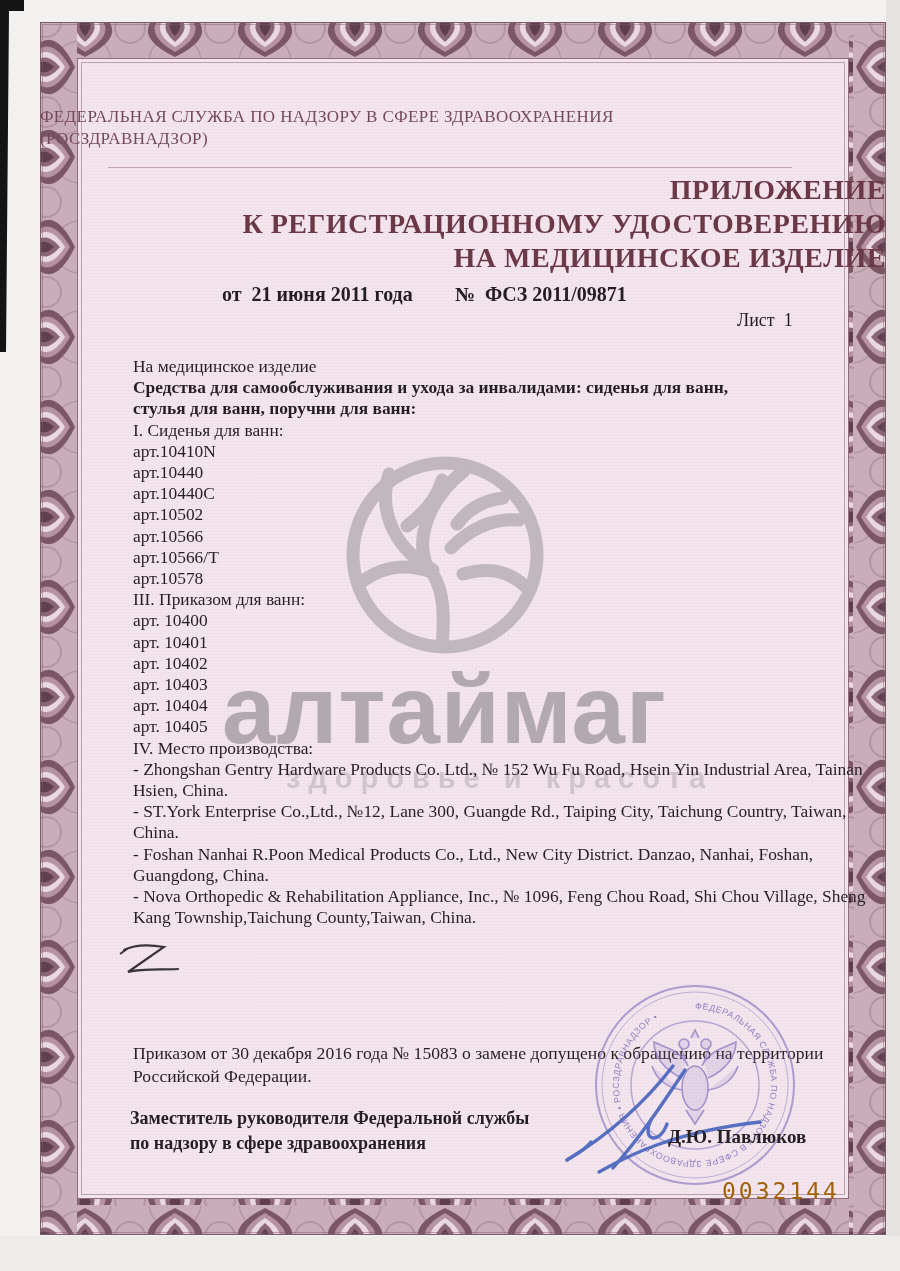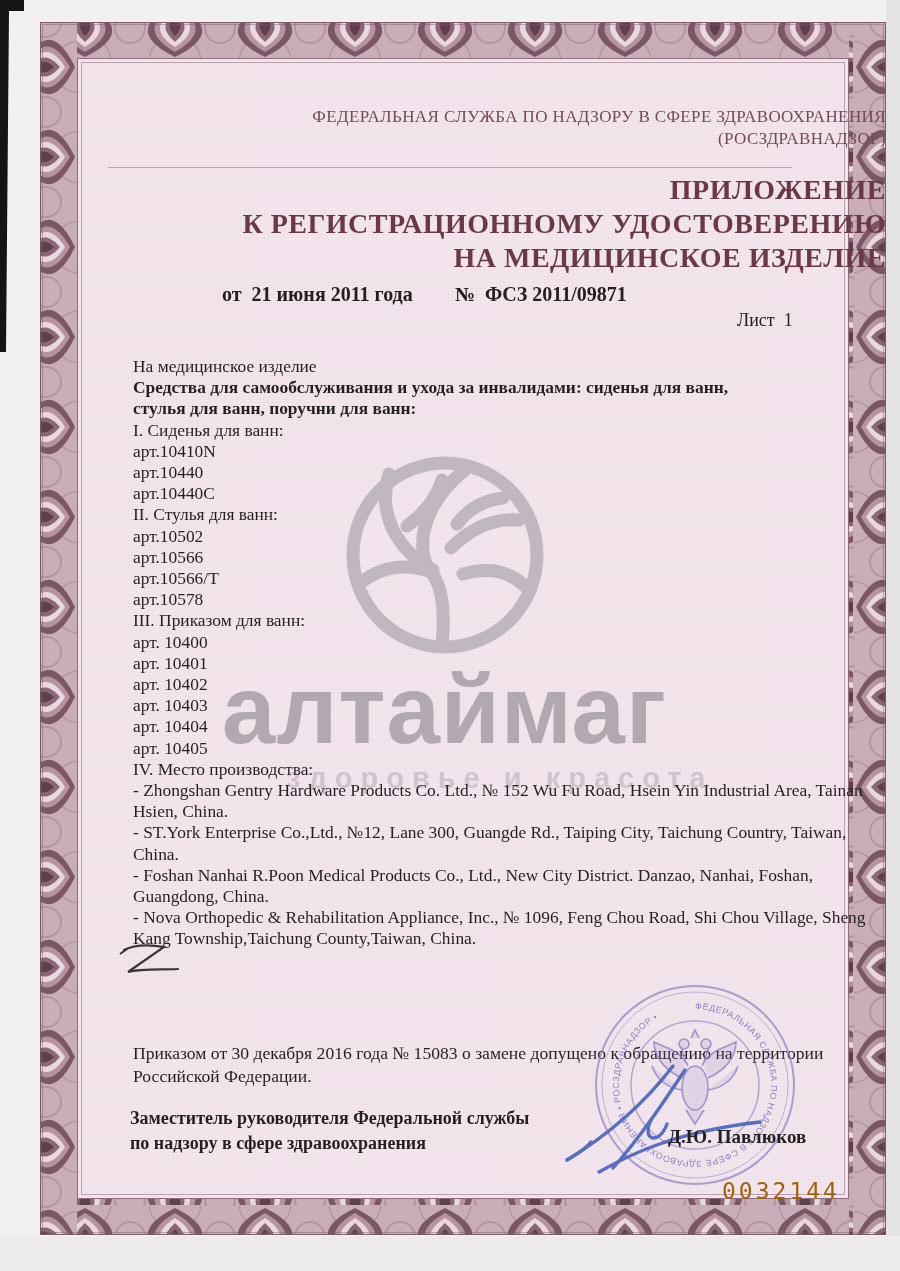--- a/index.html
+++ b/index.html
@@ -24,21 +24,21 @@
     position:absolute;left:37px;top:36px;right:37px;bottom:36px;
     background:#f2e3ec;
     border:1px solid #8e6c7d;
     box-shadow:inset 0 0 0 3px #f2e3ec, inset 0 0 0 4px rgba(142,108,125,.55);
     background-image:
       repeating-linear-gradient(0deg, rgba(190,150,170,.05) 0 1px, transparent 1px 3px),
       repeating-linear-gradient(90deg, rgba(255,255,255,.18) 0 1px, transparent 1px 4px);
   }
 
   
-  .hdr{width:846px;left:40px;text-align:right;color:#744a5a;font-size:17px;letter-spacing:.4px}
+  .hdr{width:846px;left:40px;text-align:left;color:#744a5a;font-size:17px;letter-spacing:.4px}
   .rule{left:108px;top:167px;width:684px;height:1px;background:rgba(140,100,115,.5)}
   .title{width:846px;left:40px;text-align:right;color:#6b3848;font-weight:bold;font-size:28px;letter-spacing:.5px}
   .dateline{color:#241e22;font-weight:bold;font-size:20px;white-space:pre}
   .sheet{color:#241e22;font-weight:normal;font-size:18px;white-space:pre}
   .bodyblock{left:133px;top:356px;width:747px;color:#241f22;font-size:17.4px;line-height:21.2px}
   .bl{min-height:21.2px}
   .bl.b{font-weight:bold}
   .ordernote{left:133px;top:1042px;width:712px;color:#241f22;font-size:17.6px;line-height:23px}
   .sigpos{left:130px;top:1106px;width:470px;color:#241f22;font-weight:bold;font-size:18px;line-height:25px}
   .signame{left:668px;top:1126px;color:#241f22;font-weight:bold;font-size:19px;white-space:pre}
@@ -132,21 +132,20 @@
   <div class="abs sheet z4" style="left:737px;top:310px">Лист  1</div>
 
   <div class="abs bodyblock z4">
       <div class="bl">На медицинское изделие</div>
       <div class="bl b">Средства для самообслуживания и ухода за инвалидами: сиденья для ванн,</div>
       <div class="bl b">стулья для ванн, поручни для ванн:</div>
       <div class="bl">I. Сиденья для ванн:</div>
       <div class="bl">арт.10410N</div>
       <div class="bl">арт.10440</div>
       <div class="bl">арт.10440C</div>
-      <div class="bl">II. Стулья для ванн:</div>
       <div class="bl">арт.10502</div>
       <div class="bl">арт.10566</div>
       <div class="bl">арт.10566/Т</div>
       <div class="bl">арт.10578</div>
       <div class="bl">III. Приказом для ванн:</div>
       <div class="bl">арт. 10400</div>
       <div class="bl">арт. 10401</div>
       <div class="bl">арт. 10402</div>
       <div class="bl">арт. 10403</div>
       <div class="bl">арт. 10404</div>

